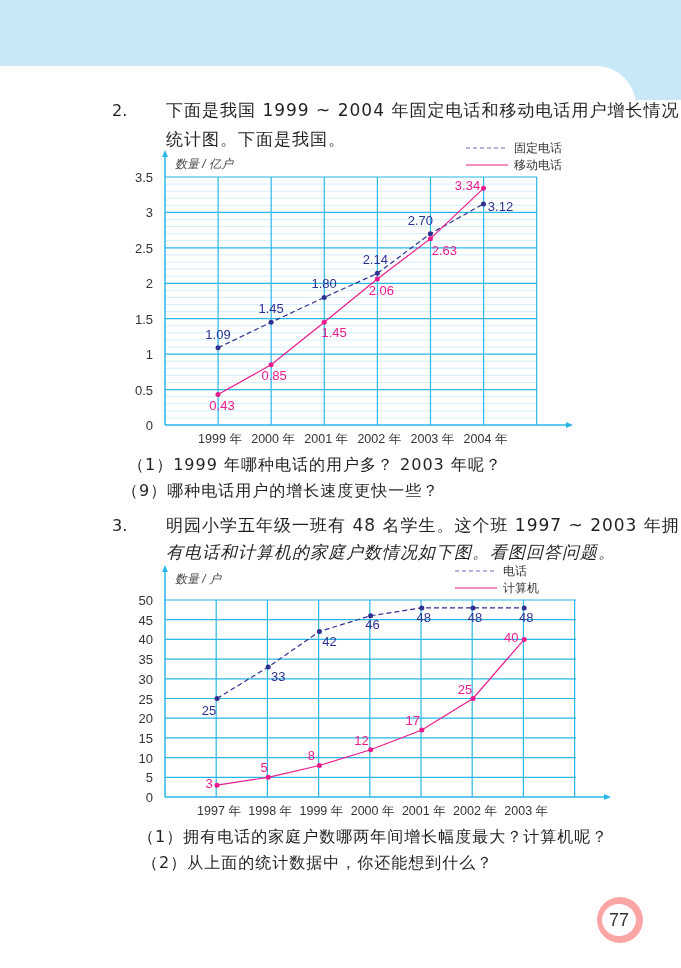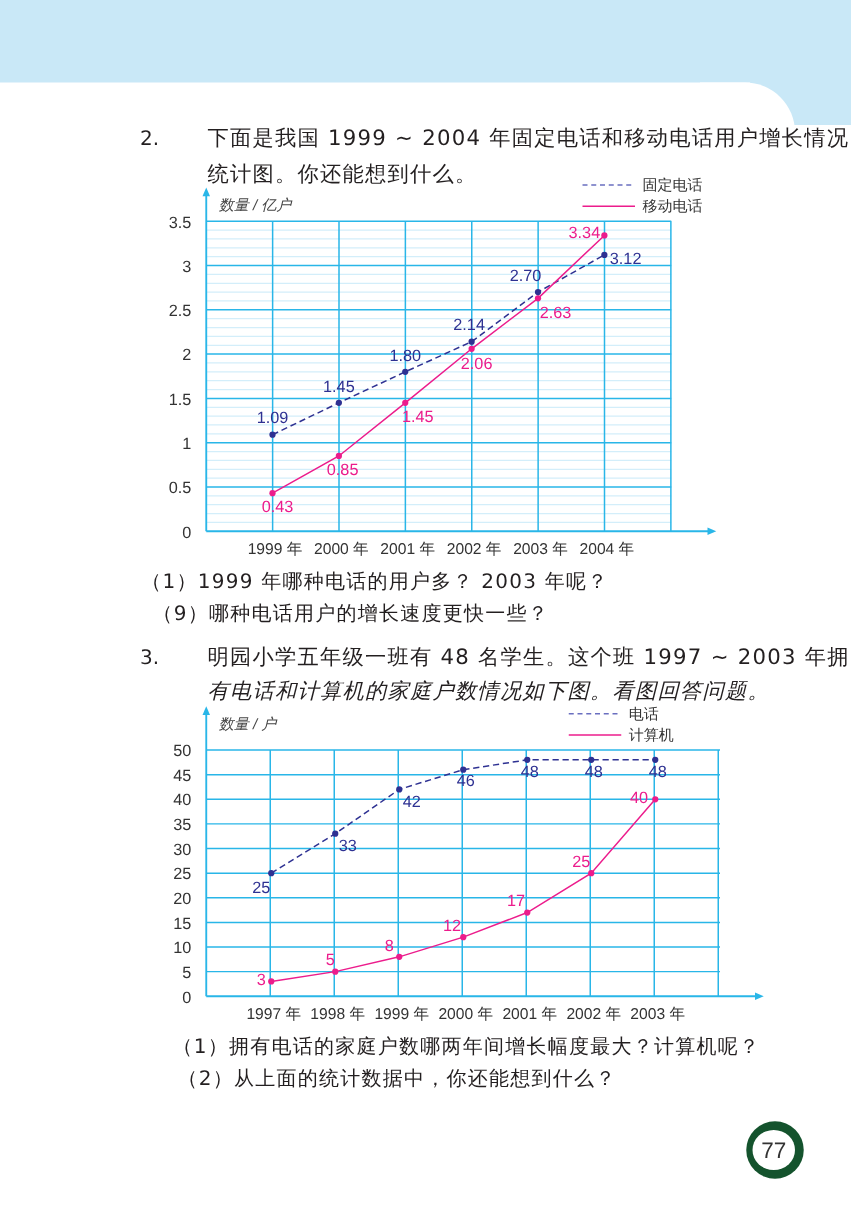--- a/index.html
+++ b/index.html
@@ -5,34 +5,34 @@
   html, body { margin:0; padding:0; }
   body { width:681px; height:968px; background:#ffffff; position:relative; overflow:hidden;
          font-family:"DejaVu Sans", sans-serif; color:#231f20; }
   .top-band { position:absolute; left:0; top:0; width:681px; height:66px; background:#c9e8f7; }
   .top-corner { position:absolute; left:600px; top:60px; width:81px; height:40px; background:#c9e8f7; }
   .top-corner-cut { position:absolute; left:560px; top:66px; width:76px; height:60px; background:#ffffff; border-top-right-radius:40px; }
   .q-num { position:absolute; font-size:16px; }
   .q-line { position:absolute; font-size:17px; letter-spacing:1px; white-space:nowrap;margin-left:36px; }
   .sub-q { position:absolute; font-size:16px; letter-spacing:1px; white-space:nowrap; }
   svg text { font-family:"Liberation Sans", sans-serif; }
-  .page-badge { position:absolute; left:597px; top:897px; width:46px; height:46px; border-radius:50%; background:#14532d; }
+  .page-badge { position:absolute; left:597px; top:897px; width:46px; height:46px; border-radius:50%; background:#fca5a5; }
   .page-badge-inner { position:absolute; left:5px; top:7px; width:34px; height:32px; border-radius:50%; background:#ffffff; }
   .page-num { position:absolute; left:0; top:6px; width:34px; text-align:center; font-size:18px; font-family:"Liberation Sans", sans-serif; color:#333; }
 </style>
 </head>
 <body>
 
 <div class="top-band"></div>
 <div class="top-corner"></div>
 <div class="top-corner-cut"></div>
 
 <div class="q-num" style="left:112px;top:101px;">2.</div>
 <div class="q-line" style="left:130px;top:99px;">下面是我国 1999 ~ 2004 年固定电话和移动电话用户增长情况</div>
-<div class="q-line" style="left:130px;top:128px;">统计图。你还能想到什么。</div>
+<div class="q-line" style="left:130px;top:128px;">统计图。下面是我国。</div>
 
 <svg id="chart1" width="681" height="968" style="position:absolute;left:0;top:0;pointer-events:none;">
     <line x1="165" x2="537" y1="184.0857142857143" y2="184.0857142857143" stroke="#d3eefa" stroke-width="1"></line>
     <line x1="165" x2="537" y1="191.17142857142858" y2="191.17142857142858" stroke="#d3eefa" stroke-width="1"></line>
     <line x1="165" x2="537" y1="198.25714285714287" y2="198.25714285714287" stroke="#d3eefa" stroke-width="1"></line>
     <line x1="165" x2="537" y1="205.34285714285716" y2="205.34285714285716" stroke="#d3eefa" stroke-width="1"></line>
     <line x1="165" x2="537" y1="219.51428571428573" y2="219.51428571428573" stroke="#d3eefa" stroke-width="1"></line>
     <line x1="165" x2="537" y1="226.60000000000002" y2="226.60000000000002" stroke="#d3eefa" stroke-width="1"></line>
     <line x1="165" x2="537" y1="233.6857142857143" y2="233.6857142857143" stroke="#d3eefa" stroke-width="1"></line>
     <line x1="165" x2="537" y1="240.7714285714286" y2="240.7714285714286" stroke="#d3eefa" stroke-width="1"></line>
@@ -191,21 +191,21 @@
       <text x="465" y="693.5" text-anchor="middle" font-size="13" fill="#ec1c8c">25</text>
       <circle cx="524.2" cy="639.4" r="2.5" fill="#ec1c8c"></circle>
       <text x="511.20000000000005" y="642.4" text-anchor="middle" font-size="13" fill="#ec1c8c">40</text>
       <line x1="455" x2="497" y1="571" y2="571" stroke="#6a6fc0" stroke-width="1.2" stroke-dasharray="4,3"></line>
       <text x="503" y="575" font-size="12" fill="#333">电话</text>
       <line x1="455" x2="497" y1="588" y2="588" stroke="#ec1c8c" stroke-width="1.2" stroke-dasharray="none"></line>
       <text x="503" y="592" font-size="12" fill="#333">计算机</text>
     </g>
   </svg>
 
-<div class="sub-q" style="left:113px;top:455px;">（1）1999 年哪种电话的用户多？ 2003 年呢？</div>
+<div class="sub-q" style="left:128px;top:455px;">（1）1999 年哪种电话的用户多？ 2003 年呢？</div>
 <div class="sub-q" style="left:122px;top:481px;">（9）哪种电话用户的增长速度更快一些？</div>
 
 <div class="q-num" style="left:112px;top:516px;">3.</div>
 <div class="q-line" style="left:130px;top:514px;">明园小学五年级一班有 48 名学生。这个班 1997 ~ 2003 年拥</div>
 <div class="q-line" style="left:130px;top:541px;font-style:italic;">有电话和计算机的家庭户数情况如下图。看图回答问题。</div>
 
 <div class="sub-q" style="left:138px;top:827px;">（1）拥有电话的家庭户数哪两年间增长幅度最大？计算机呢？</div>
 <div class="sub-q" style="left:122px;top:853px;margin-left:20px;">（2）从上面的统计数据中，你还能想到什么？</div>
 
 <div class="page-badge">

